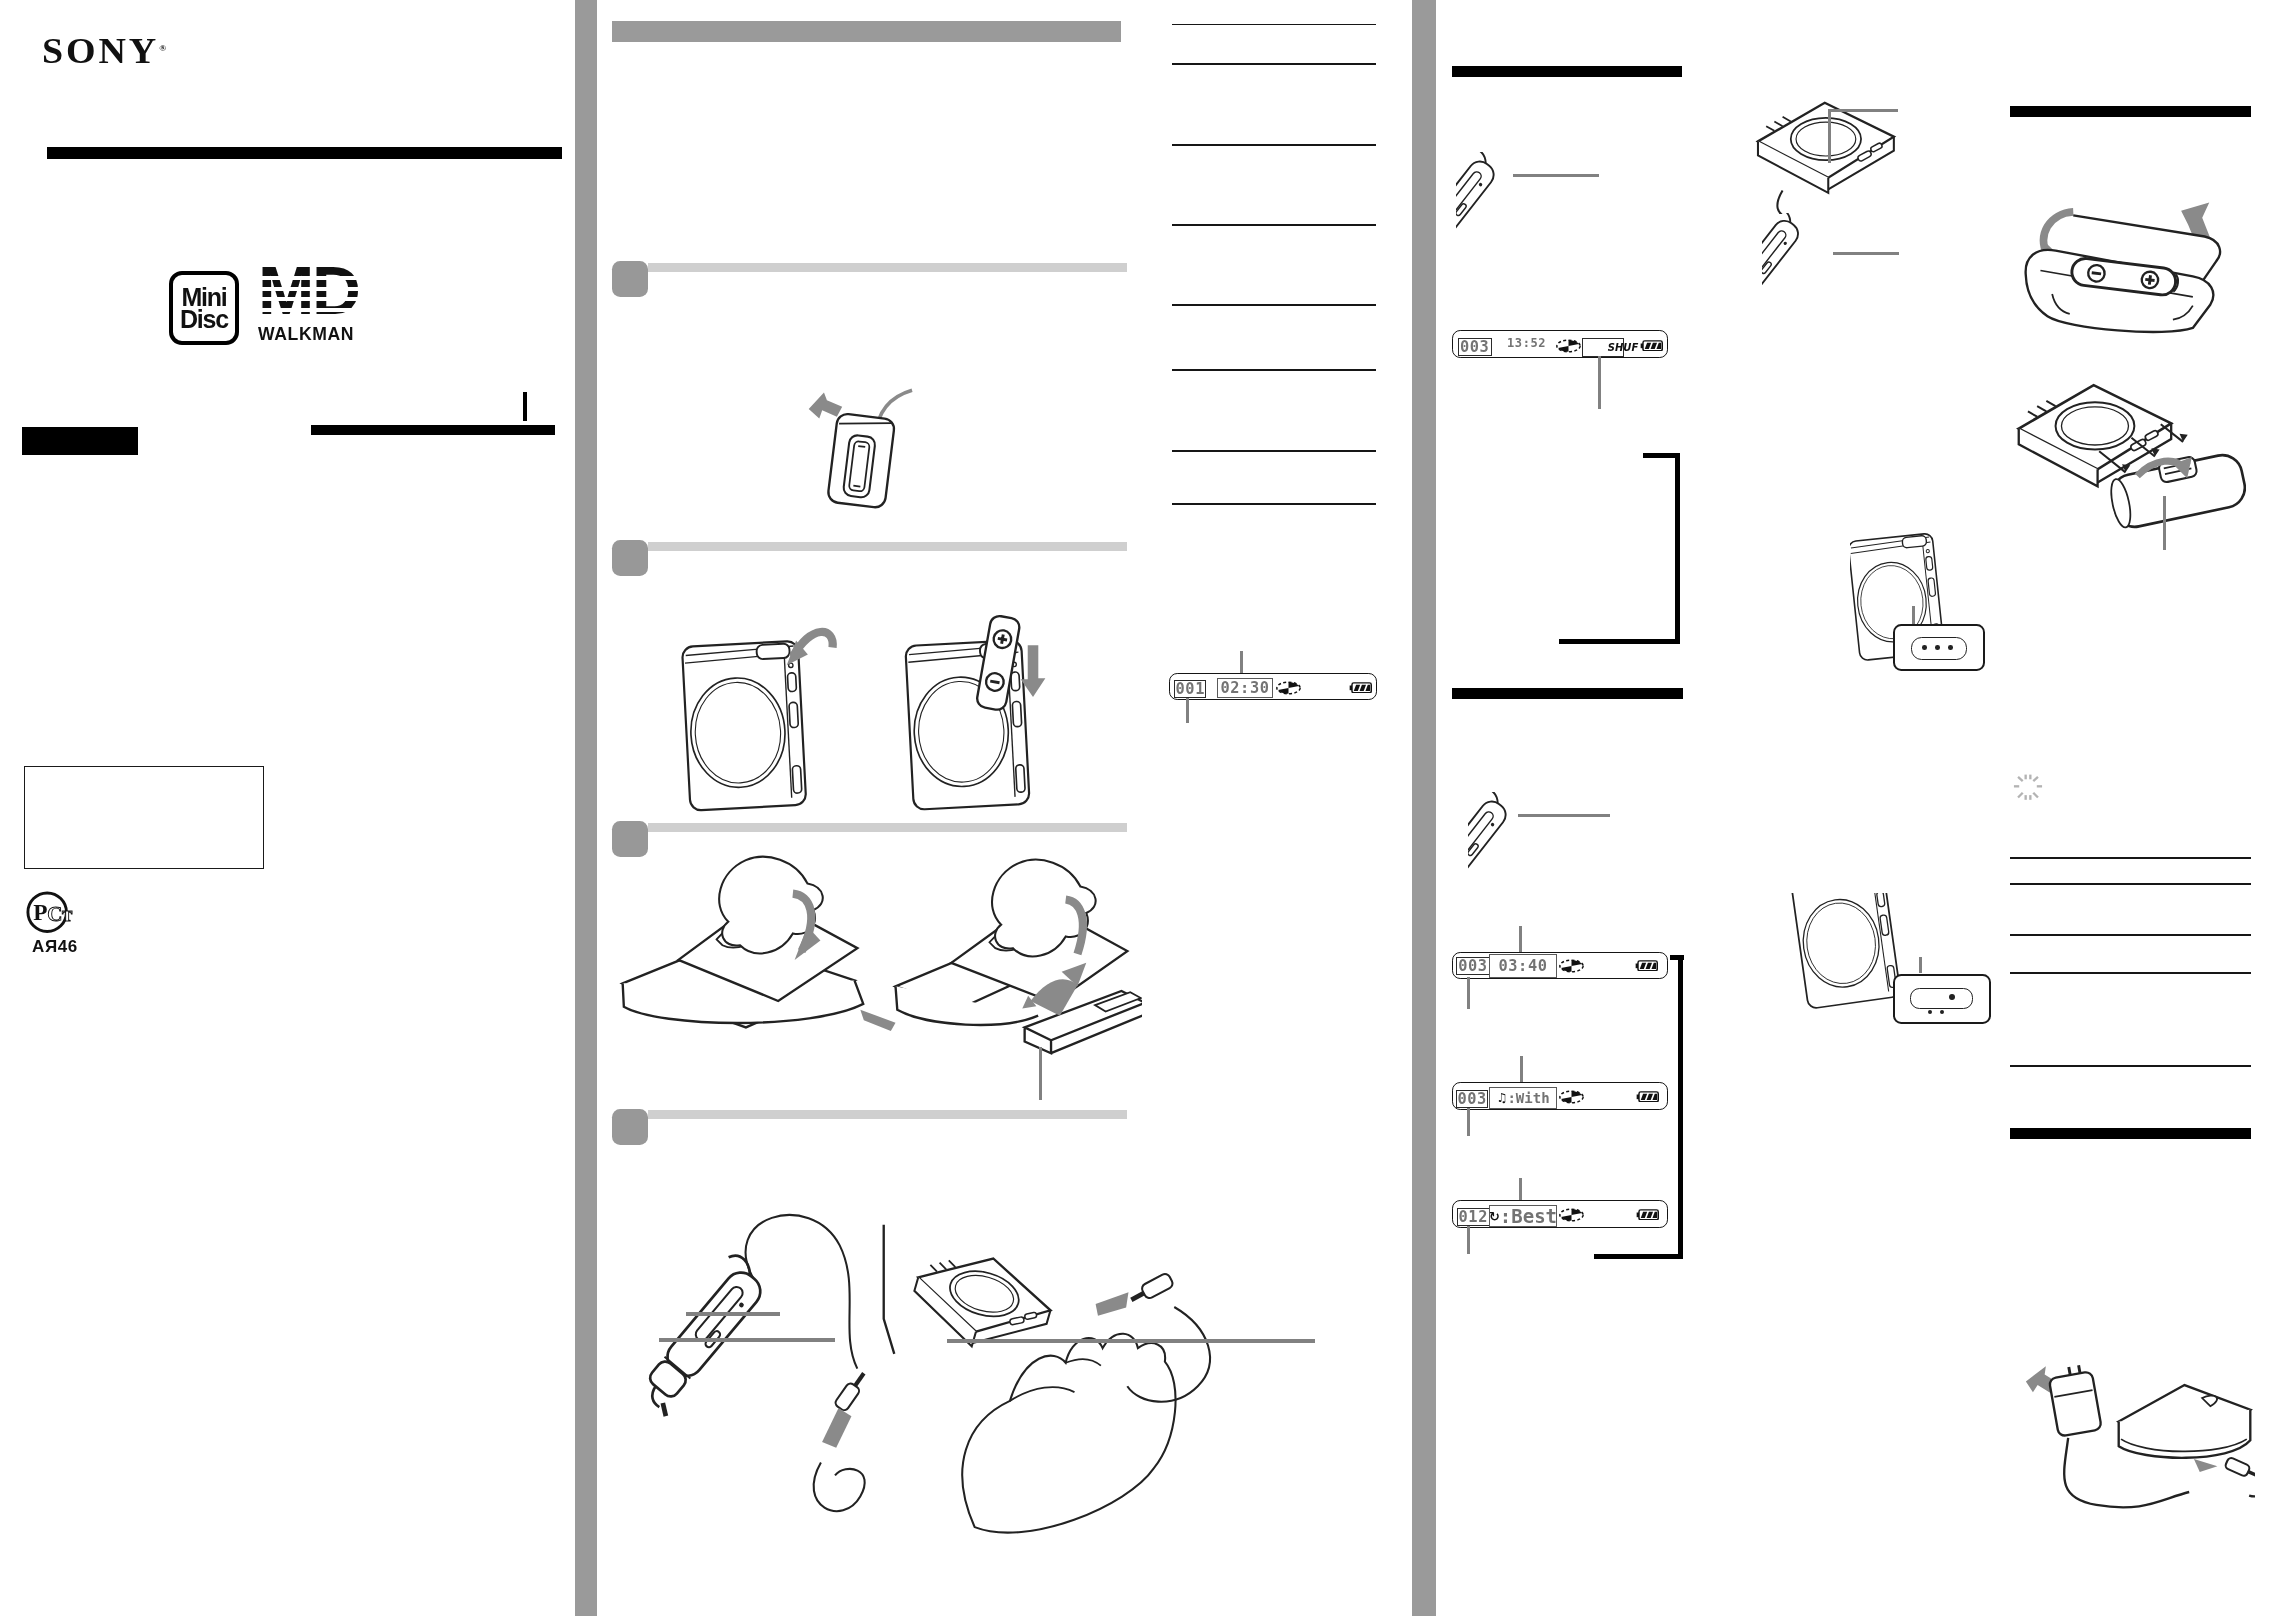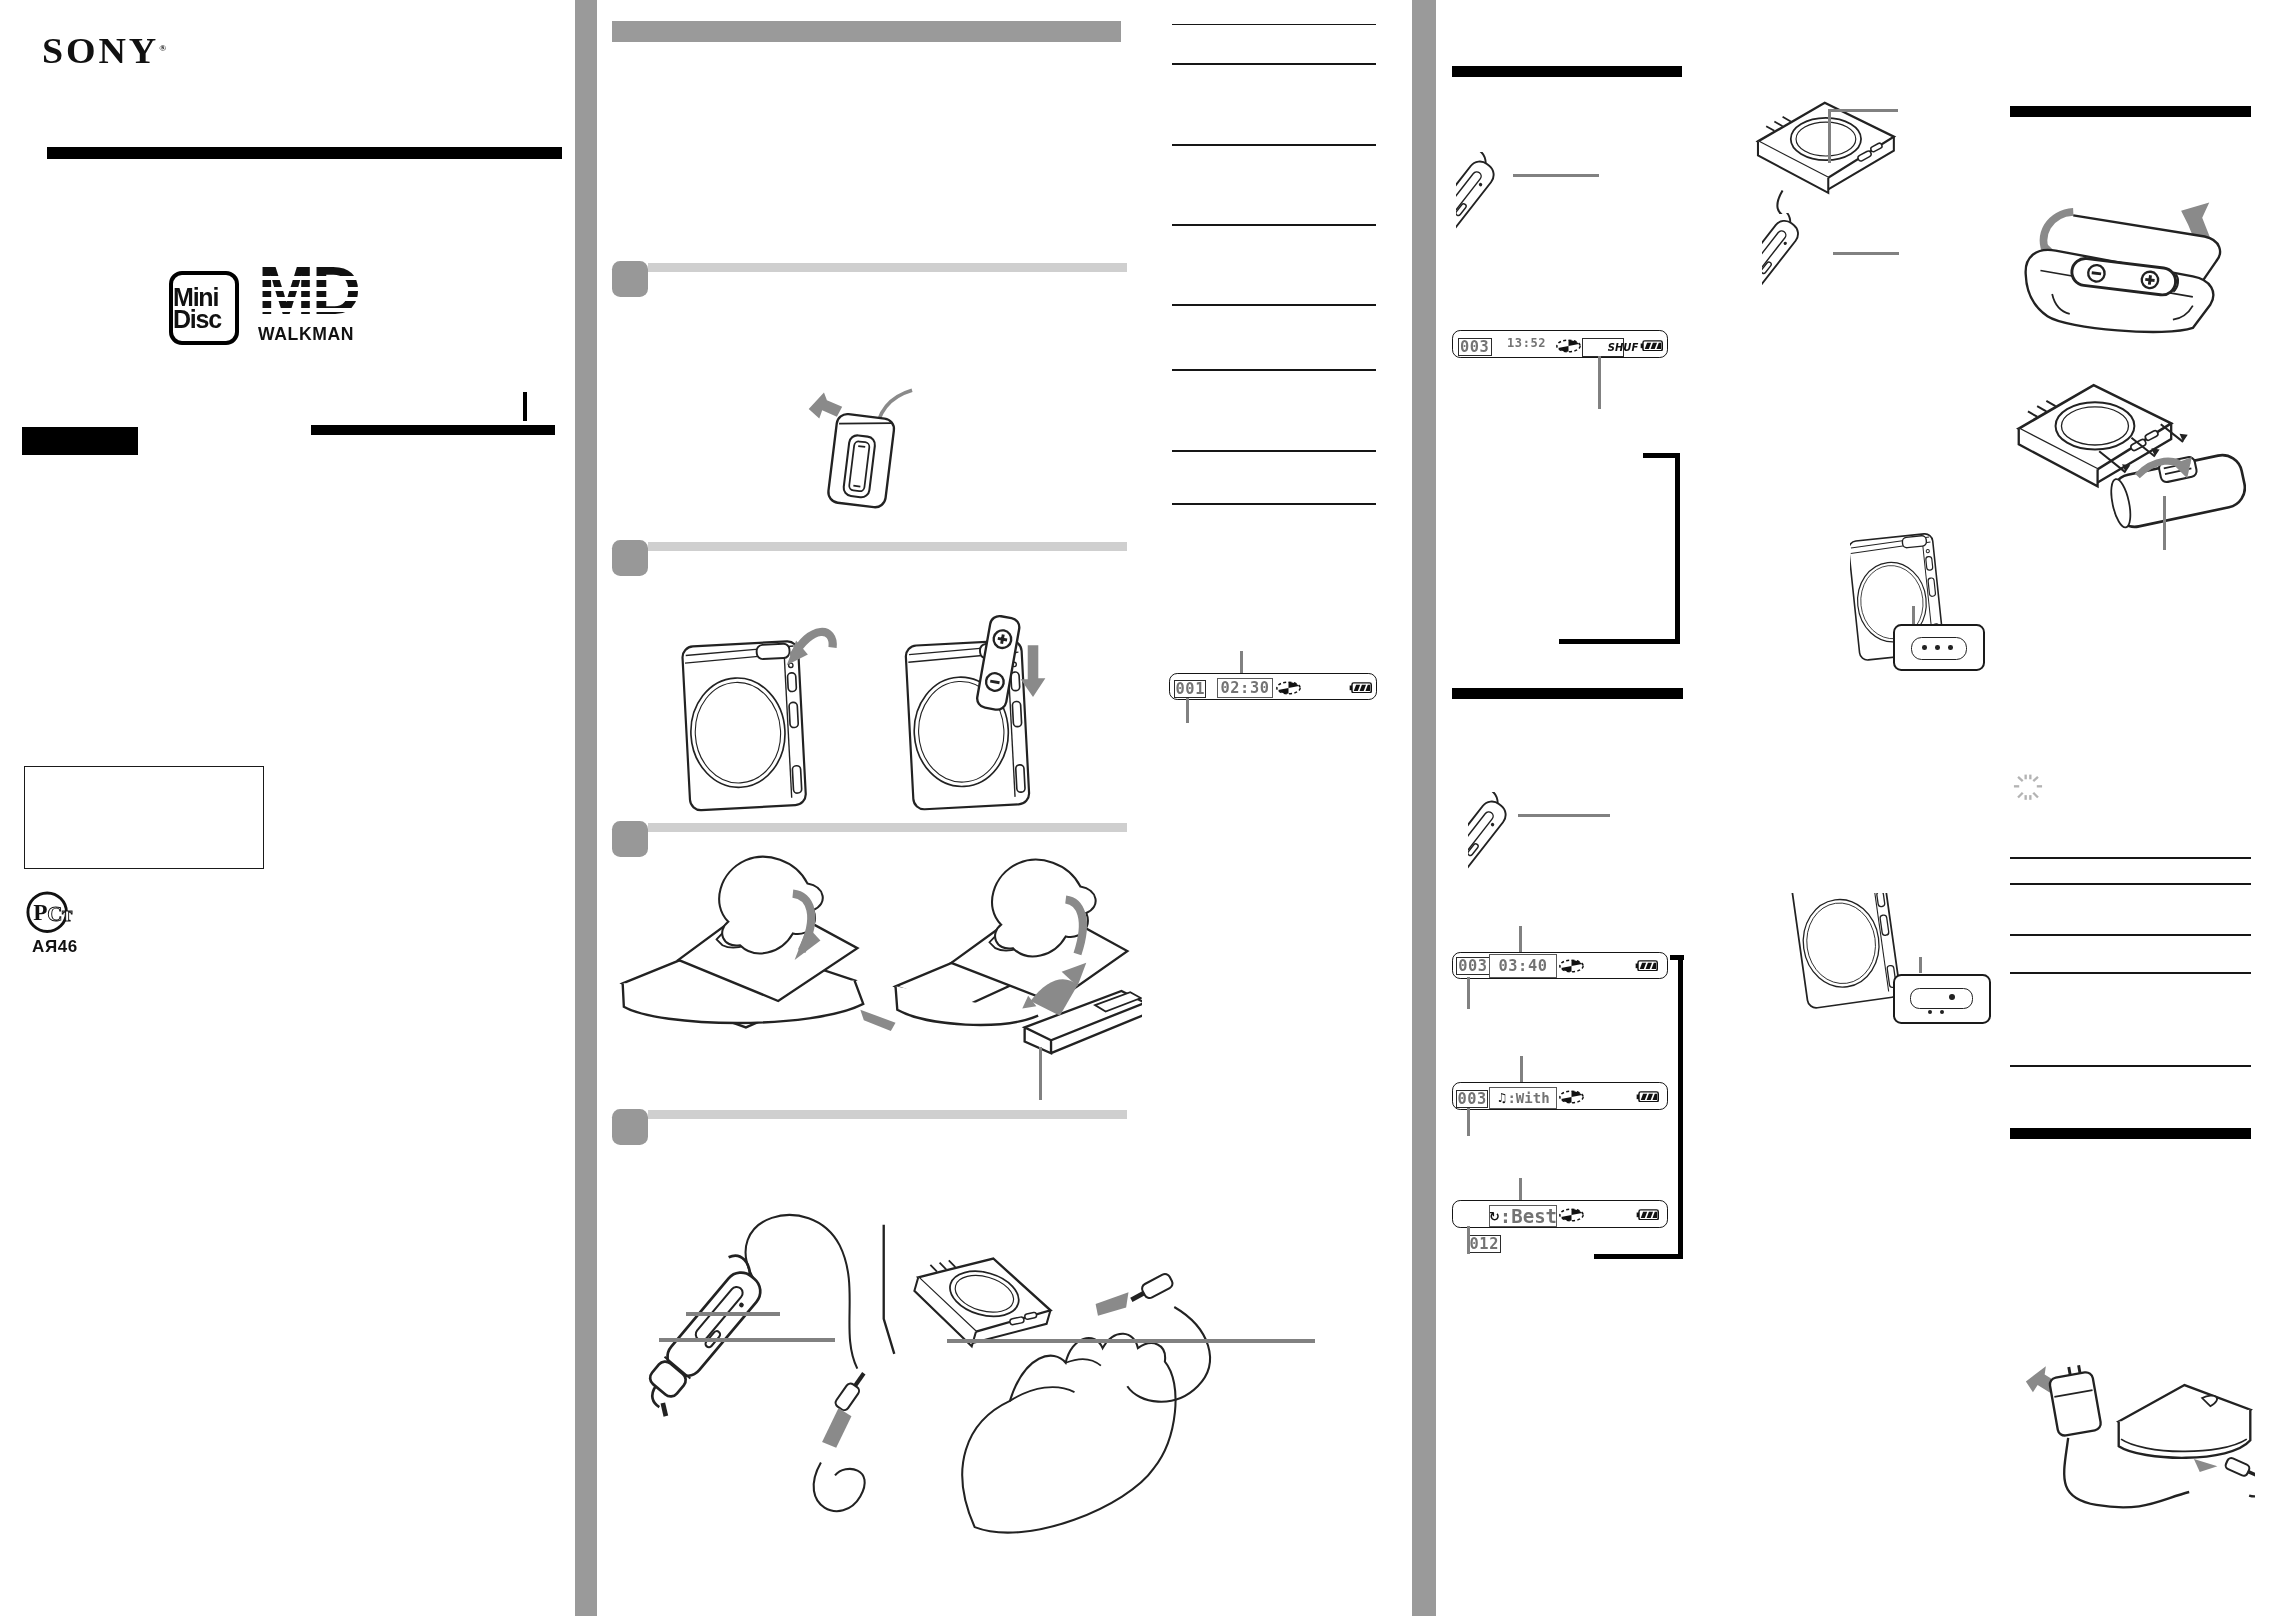--- a/index.html
+++ b/index.html
@@ -6,21 +6,21 @@
   #canvas{position:relative;width:2273px;height:1617px;background:#ffffff;overflow:hidden;
           font-family:"Liberation Sans",sans-serif;color:#111;}
   .abs{position:absolute;}
   .blk{background:#000;}
   .gray{background:#9a9a9a;}
   .gline{background:#818181;}
   .sony{font-family:"Liberation Serif",serif;font-weight:700;font-size:38px;letter-spacing:2.9px;
         transform:scaleY(0.92);transform-origin:left top;white-space:nowrap;}
   .sony sup{font-size:9.4px;letter-spacing:0;}
   .mdisc{border:4.1px solid #000;border-radius:13px;width:62px;height:66px;
-         display:flex;flex-direction:column;justify-content:center;}
+         display:flex;flex-direction:column;align-items:center;justify-content:center;}
   .mdisc span{font-weight:700;font-size:25px;line-height:0.88;letter-spacing:-1.2px;}
   .mdtxt{font-weight:700;font-size:69px;line-height:56px;letter-spacing:-2.3px;transform:scaleX(0.98);transform-origin:left top;}
   .walkman{font-weight:700;font-size:17.6px;letter-spacing:0.6px;transform:scaleY(1.05);transform-origin:left top;}
   .stripe{position:absolute;height:4.1px;background:#fff;left:0;width:100%;}
   .sqr{position:absolute;width:36px;height:36px;border-radius:8.2px;background:#989898;}
   .secbar{position:absolute;height:8.8px;background:#cfcfcf;}
   .lcd{position:absolute;border:1.8px solid #151515;border-radius:8.2px;background:#fff;}
   .lbox{position:absolute;border:1.8px solid #2b2b2b;display:flex;align-items:center;justify-content:center;background:#fff;}
   .gbox{border-color:#5a5a5a;}
   .seg{font-family:"DejaVu Sans Mono",monospace;font-weight:700;color:#737373;letter-spacing:0.6px;}
@@ -323,21 +323,21 @@
         <use href="#sym-disc-lcd"></use>
       </svg>
     <svg class="abs" style="left:183px;top:7.6px;" width="23.5" height="11.7" viewBox="0 0 40 20">
         <use href="#sym-batt-lcd"></use>
       </svg>
   </div>
   <div class="abs gline" style="left:1467px;top:1108px;width:2.9px;height:28px;"></div>
 
   <div class="abs gline" style="left:1519px;top:1178px;width:2.9px;height:22px;"></div>
   <div class="lcd" style="left:1452px;top:1200px;width:214px;height:26px;">
-    <div class="lbox" style="left:15px;top:6.5px;width:30.5px;height:16.4px;margin-top:27px;">
+    <div class="lbox" style="left:4px;top:6.5px;width:30.5px;height:16.4px;">
       <span class="seg" style="font-size:15.3px;">012</span>
     </div>
     <div class="lbox gbox" style="left:36px;top:4.1px;width:66px;height:20px;">
       <span style="font-family:'DejaVu Sans',sans-serif;font-weight:700;font-size:13px;">↻</span>
       <span class="seg" style="font-size:19px;letter-spacing:0;">:Best</span>
     </div>
     <svg class="abs" style="left:105px;top:7px;" width="27" height="14" viewBox="0 0 46 24">
         <use href="#sym-disc-lcd"></use>
       </svg>
     <svg class="abs" style="left:183px;top:7.6px;" width="23.5" height="11.7" viewBox="0 0 40 20">

